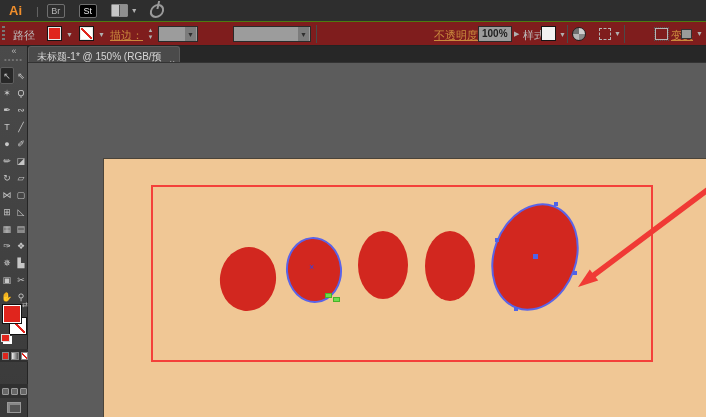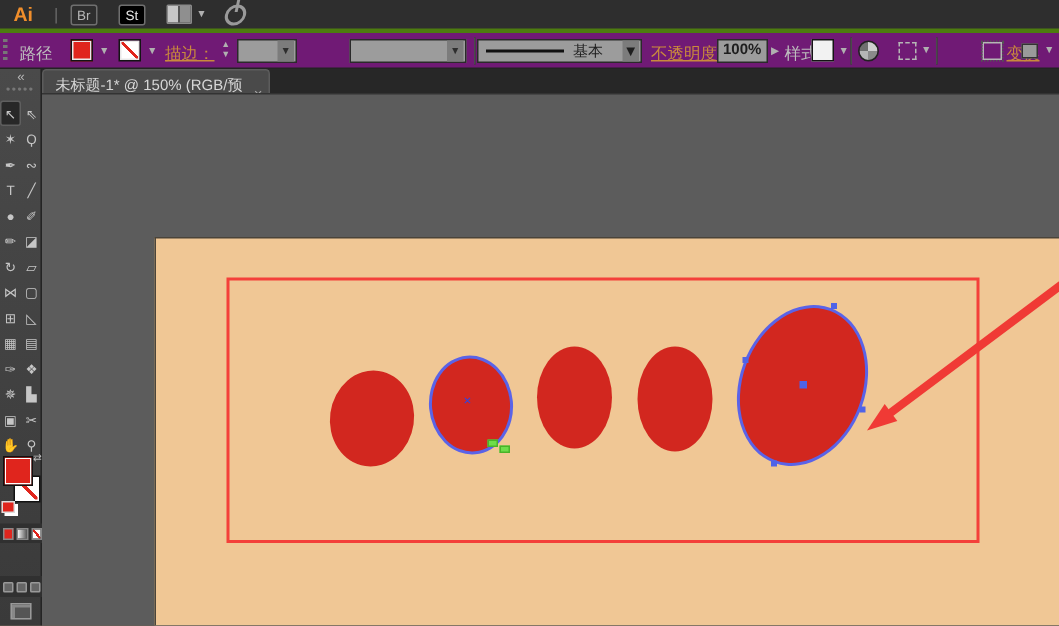--- a/index.html
+++ b/index.html
@@ -2,36 +2,36 @@
 <html><head>
 <meta charset="utf-8">
 <style>
   * { margin:0; padding:0; box-sizing:border-box; }
   html,body { width:706px; height:417px; overflow:hidden; background:#3c3c3c;
               font-family:"Liberation Sans", sans-serif; }
   .abs { position:absolute; }
 
   
   #menubar { position:absolute; left:0; top:0; width:706px; height:22px;
-             background:#2e2e2e; border-bottom:3px solid #4d7c0f; display:flex; align-items:center; }
+             background:#2e2e2e; border-bottom:1px solid #4d7c0f; display:flex; align-items:center; }
   #ai-logo { color:#f08e2b; font-weight:bold; font-size:13px; margin:0 12px 0 9px; }
   .menu-item { color:#d2d2d2; font-size:11px; margin-right:16px; white-space:nowrap; }
   .mb-sep { color:#6a6a6a; font-size:11px; margin:0 8px 0 2px; }
   .mb-box { width:18px; height:14px; font-size:9px; color:#b5b5b5; border:1px solid #6f6f6f;
             border-radius:2px; display:flex; align-items:center; justify-content:center; margin-right:14px; }
   .mb-box.st { background:#000000; color:#e8e8e8; }
   #workspace-icon { width:17px; height:13px; border:1px solid #8a8a8a; border-radius:1px; margin-right:3px;
             background:linear-gradient(to right,#c7c7c7 0 7px,#555 7px 8px,#8f8f8f 8px); }
   .dd-arrow { color:#b0b0b0; font-size:7px; margin-right:12px; }
   #cslive-icon { width:14px; height:14px; border:2px solid #9a9a9a; border-radius:50%; position:relative; transform:skewX(-12deg); }
   #cslive-icon::after { content:""; position:absolute; left:4px; top:-5px; width:2px; height:8px; background:#9a9a9a; }
 
   
   #controlbar { position:absolute; left:0; top:22px; width:706px; height:24px;
-                background:#701a75; border-bottom:1px solid #232323;padding-left:38px; }
+                background:#7f1d1d; border-bottom:1px solid #232323;padding-left:38px; }
   #controlbar .lbl { position:absolute; top:6px; color:#bdbdbd; font-size:11px; white-space:nowrap; }
   #controlbar .link { color:#c98a3d; text-decoration:underline; }
   #cb-grip { left:2px; top:4px; width:3px; height:16px;
              background:repeating-linear-gradient(#777 0 2px, transparent 2px 4px); }
   .swatch { width:15px; height:15px; border:1px solid #141414; box-shadow:inset 0 0 0 1px #e9e9e9; }
   #cb-fill { left:47px; top:4px; background:#e0251d; }
   #cb-stroke { left:79px; top:4px; background:
       linear-gradient(to top right, #fff 44%, #e0251d 44% 56%, #fff 56%); }
   .sw-dd { top:9px; font-size:7px; color:#b0b0b0; }
   .stepper { left:146px; top:4px; width:9px; height:16px; color:#b0b0b0; font-size:6px;
@@ -128,25 +128,20 @@
     <span>▲</span>
     <span>▼</span>
   </div>
   <div class="abs graybox" style="left:158px;width:40px;">
     <span class="dd">▼</span>
   </div>
   <div class="abs graybox" style="left:233px;width:78px;">
     <span class="dd">▼</span>
   </div>
   <div class="cb-sep" style="left:316px;"></div>
-  <div class="abs graybox" id="brush-field">
-    <span id="brush-line"></span>
-    <span>基本</span>
-    <span class="dd">▼</span>
-  </div>
   <span class="lbl link" style="left:434px;">不透明度：</span>
   <div class="abs graybox" id="opacity-field">100%</div>
   <span class="abs" id="opacity-next">▶</span>
   <span class="lbl" style="left:523px;">样式：</span>
   <div class="abs" id="style-swatch"></div>
   <span class="abs sw-dd" style="left:559px;">▼</span>
   <div class="cb-sep" style="left:567px;"></div>
   <div class="abs" id="recolor-icon"></div>
   <div class="abs" id="align-icon"></div>
   <span class="abs sw-dd" style="left:614px;top:8px;">▼</span>

